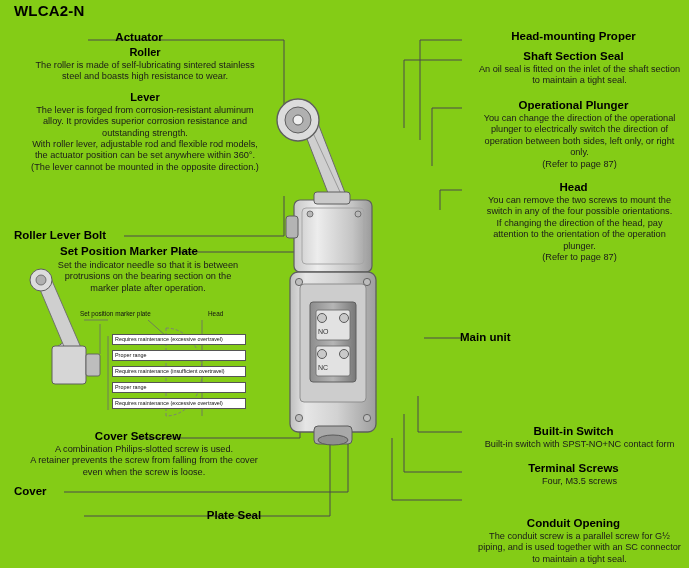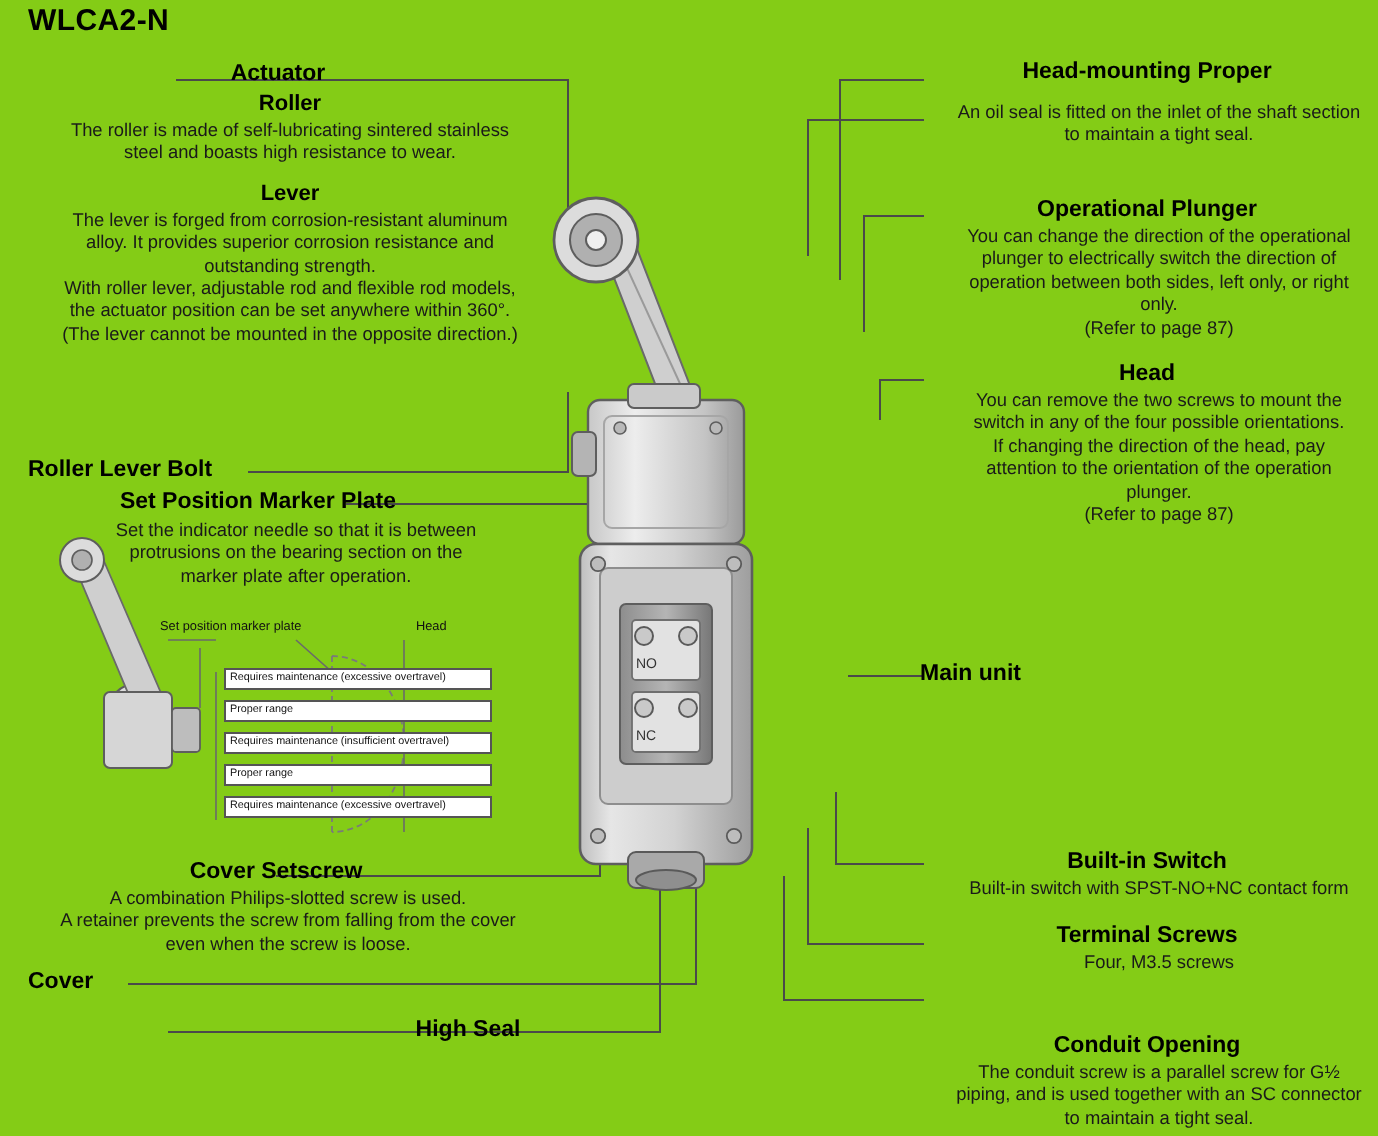--- a/index.html
+++ b/index.html
@@ -252,28 +252,29 @@
     <div class="hd">Cover Setscrew</div>
     <div class="body" style="margin-left:12px; white-space:pre-line;">A combination Philips-slotted screw is used.
 A retainer prevents the screw from falling from the cover even when the screw is loose.</div>
   </div>
 
   <div class="callout" style="left:14px; top:485px;">
     <div class="hd">Cover</div>
   </div>
 
   <div class="callout" style="left:14px; top:509px; width:440px;">
-    <div class="hd">High Seal</div>
+    <div class="hd">Plate Seal</div>
   </div>
 
   <div class="callout right" style="left:466px; top:30px; width:215px;">
     <div class="hd">Head-mounting Proper</div>
   </div>
 
   <div class="callout right" style="left:466px; top:50px; width:215px;">
+    <div class="hd">Shaft Section Seal</div>
     <div class="body" style="margin-left:12px;">An oil seal is fitted on the inlet of the shaft section to maintain a tight seal.</div>
   </div>
 
   <div class="callout right" style="left:466px; top:99px; width:215px;">
     <div class="hd">Operational Plunger</div>
     <div class="body" style="margin-left:12px; white-space:pre-line;">You can change the direction of the operational plunger to electrically switch the direction of operation between both sides, left only, or right only.
 (Refer to page 87)</div>
   </div>
 
   <div class="callout right" style="left:466px; top:181px; width:215px;">

